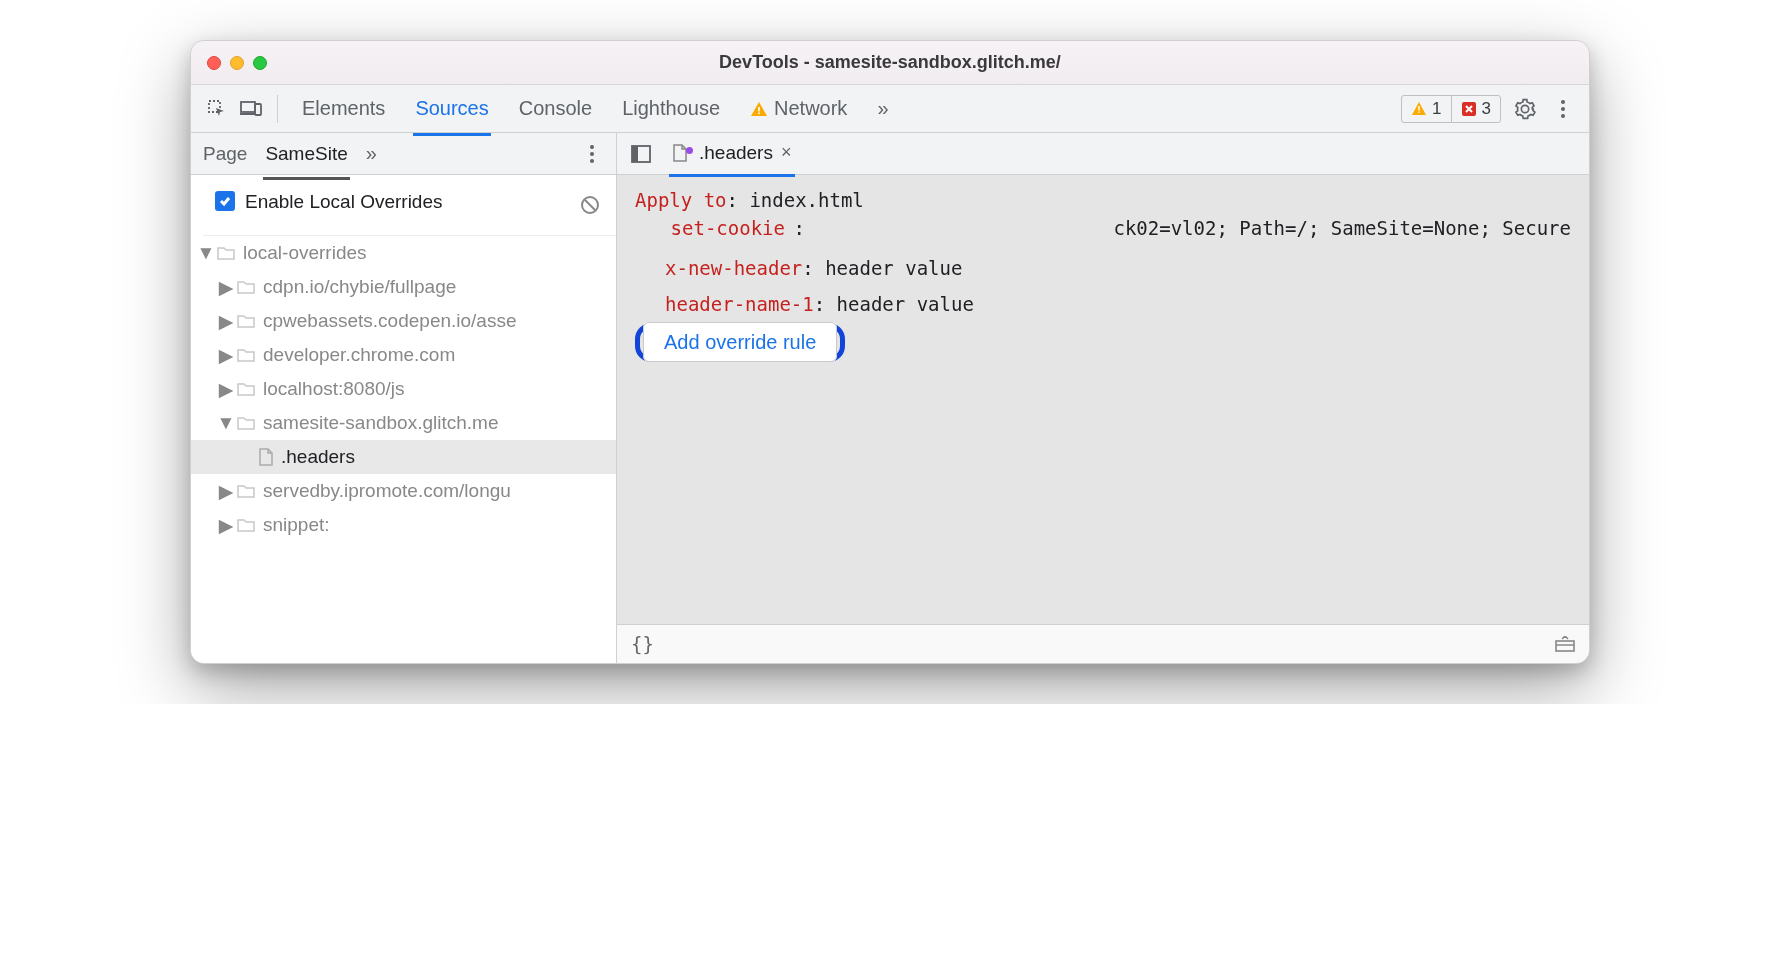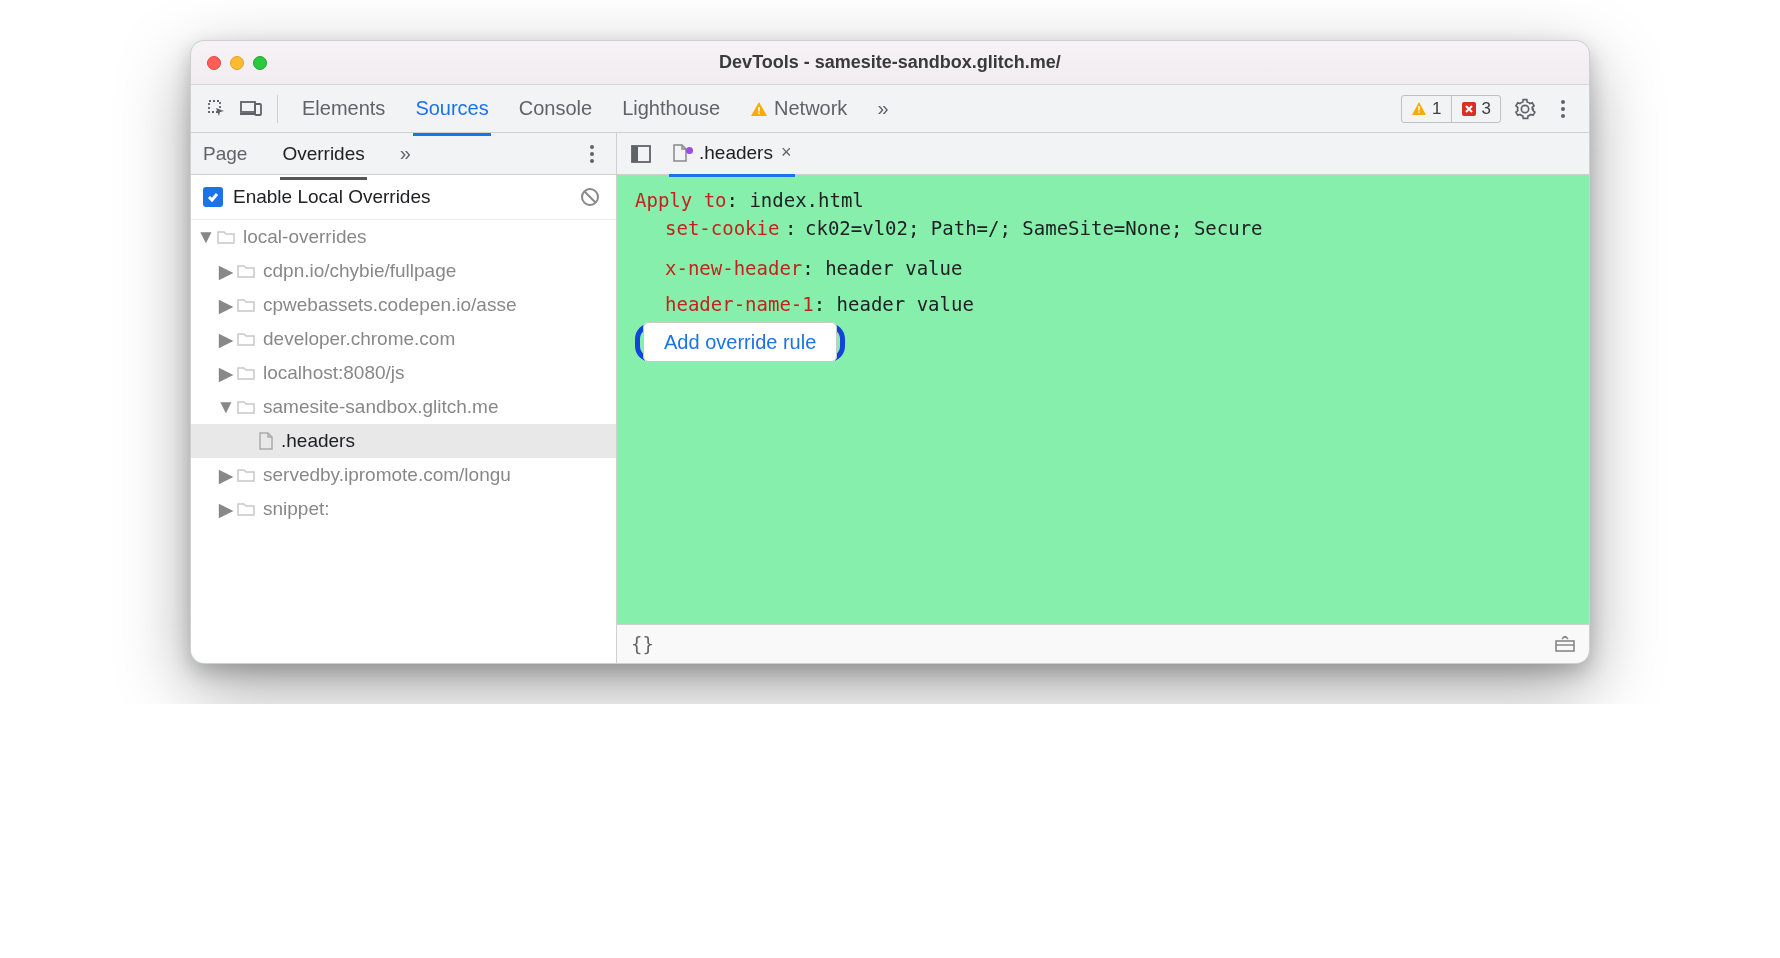--- a/index.html
+++ b/index.html
@@ -7,21 +7,21 @@
   font-family: -apple-system, BlinkMacSystemFont, "Helvetica Neue", Arial, sans-serif;
   background: #fff;
   display: flex;
   justify-content: center;
   align-items: flex-start;
   padding: 40px;
 }
 .window {
   width: 1400px;
   border-radius: 14px;
-  background: #86efac;
+  background: #e5e5e5;
   box-shadow: 0 25px 70px rgba(0,0,0,0.35), 0 8px 20px rgba(0,0,0,0.2);
   overflow: hidden;
   border: 1px solid #d0d0d0;
 }
 .titlebar {
   height: 44px;
   background: linear-gradient(#f6f2f6, #f0ecf0);
   display: flex;
   align-items: center;
   padding: 0 16px;
@@ -110,44 +110,45 @@
   flex-direction: column;
   overflow: hidden;
 }
 .sidebar-tabs {
   height: 42px;
   background: #f1f3f4;
   border-bottom: 1px solid #d0d0d0;
   display: flex;
   align-items: center;
   padding: 0 10px;
-  gap: 31px;
+  gap: 14px;
 }
 .sidebar-tab {
   font-size: 19px;
   color: #5f6368;
   cursor: pointer;
   padding: 8px 2px;
   position: relative;
 }
 .sidebar-tab.active { color: #202124; }
 .sidebar-tab.active::after {
   content: "";
   position: absolute;
   left: 0; right: 0; bottom: -7px;
   height: 3px;
   background: #555;
 }
 .sidebar-tabs .chev-more { color: #5f6368; font-size: 20px; }
 .sidebar-tabs .icon-btn { margin-left: auto; }
 .enable-row {
-  display: flex; align-items: center;
-  padding: 8px 12px;
+  display: flex; align-items: flex-start;
+  padding: 16px 12px;
   gap: 10px;
   border-bottom: 1px solid #ececec;
+  margin-left: 12px;
 }
 .checkbox {
   width: 20px; height: 20px;
   background: #1a73e8;
   border-radius: 3px;
   display: flex; align-items: center; justify-content: center;
 }
 .checkbox svg { stroke: #fff; stroke-width: 3; fill: none; }
 .enable-label { font-size: 19px; color: #202124; flex: 1; }
 .disable-icon { color: #888; }
@@ -205,21 +206,21 @@
 .editor {
   flex: 1;
   padding: 14px 18px 10px;
   font-family: Menlo, Consolas, monospace;
   font-size: 19px;
   color: #202124;
   overflow: auto;
   border-bottom: 1px solid #d0d0d0;
 }
 .kw { color: #c5221f; }
-.editor .row { display: flex; margin-bottom: 18px; }
+.editor .row { display: flex; margin-bottom: 18px; text-align: right; }
 .editor .key-col { width: 150px; padding-left: 30px; }
 .editor .val-col { flex: 1; }
 .hl-ring {
   display: inline-block;
   border: 5px solid #1344d9;
   border-radius: 12px;
   padding: 0 6px;
   line-height: 1.3;
 }
 .add-rule-wrap { padding: 8px 0 4px 0; }
@@ -334,21 +335,21 @@
           </svg>
       </div>
     </div>
   </div>
 
   <div class="body">
 
     <div class="sidebar">
       <div class="sidebar-tabs">
         <div class="sidebar-tab">Page</div>
-        <div class="sidebar-tab active">Overrides</div>
+        <div class="sidebar-tab active">SameSite</div>
         <div class="sidebar-tab chev-more">»</div>
         <div class="icon-btn">
           <svg width="6" height="20" viewBox="0 0 6 20">
               <circle cx="3" cy="3" r="2" fill="#5f6368"></circle>
               <circle cx="3" cy="10" r="2" fill="#5f6368"></circle>
               <circle cx="3" cy="17" r="2" fill="#5f6368"></circle>
             </svg>
         </div>
       </div>
 

